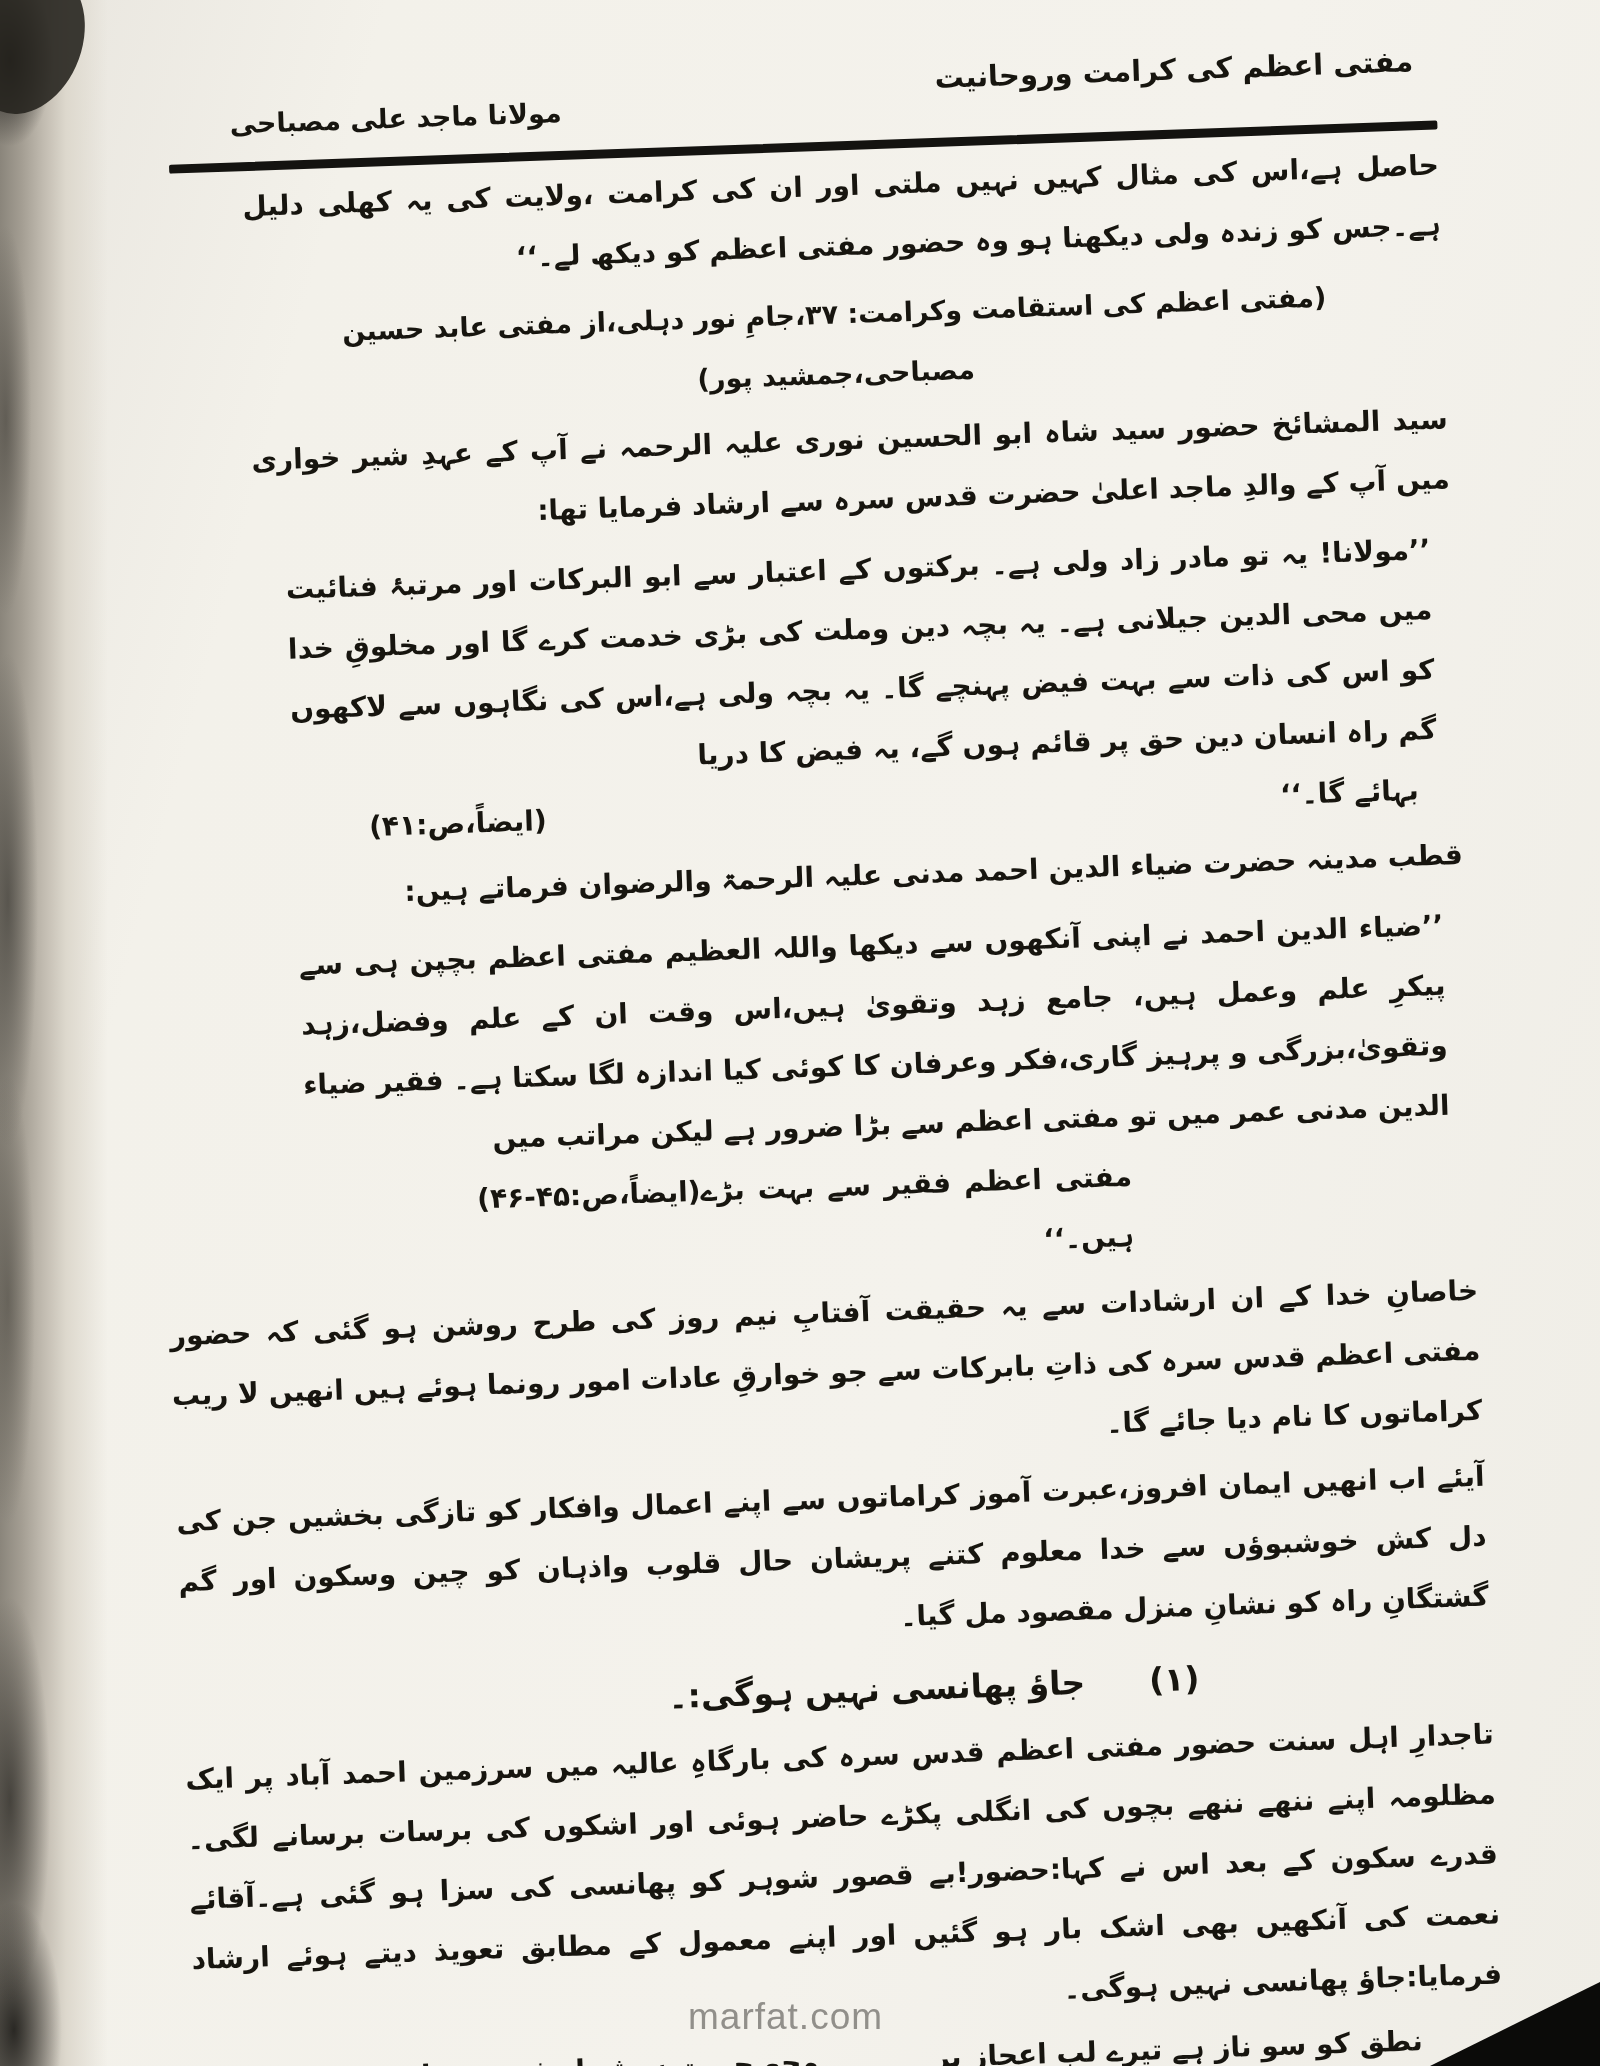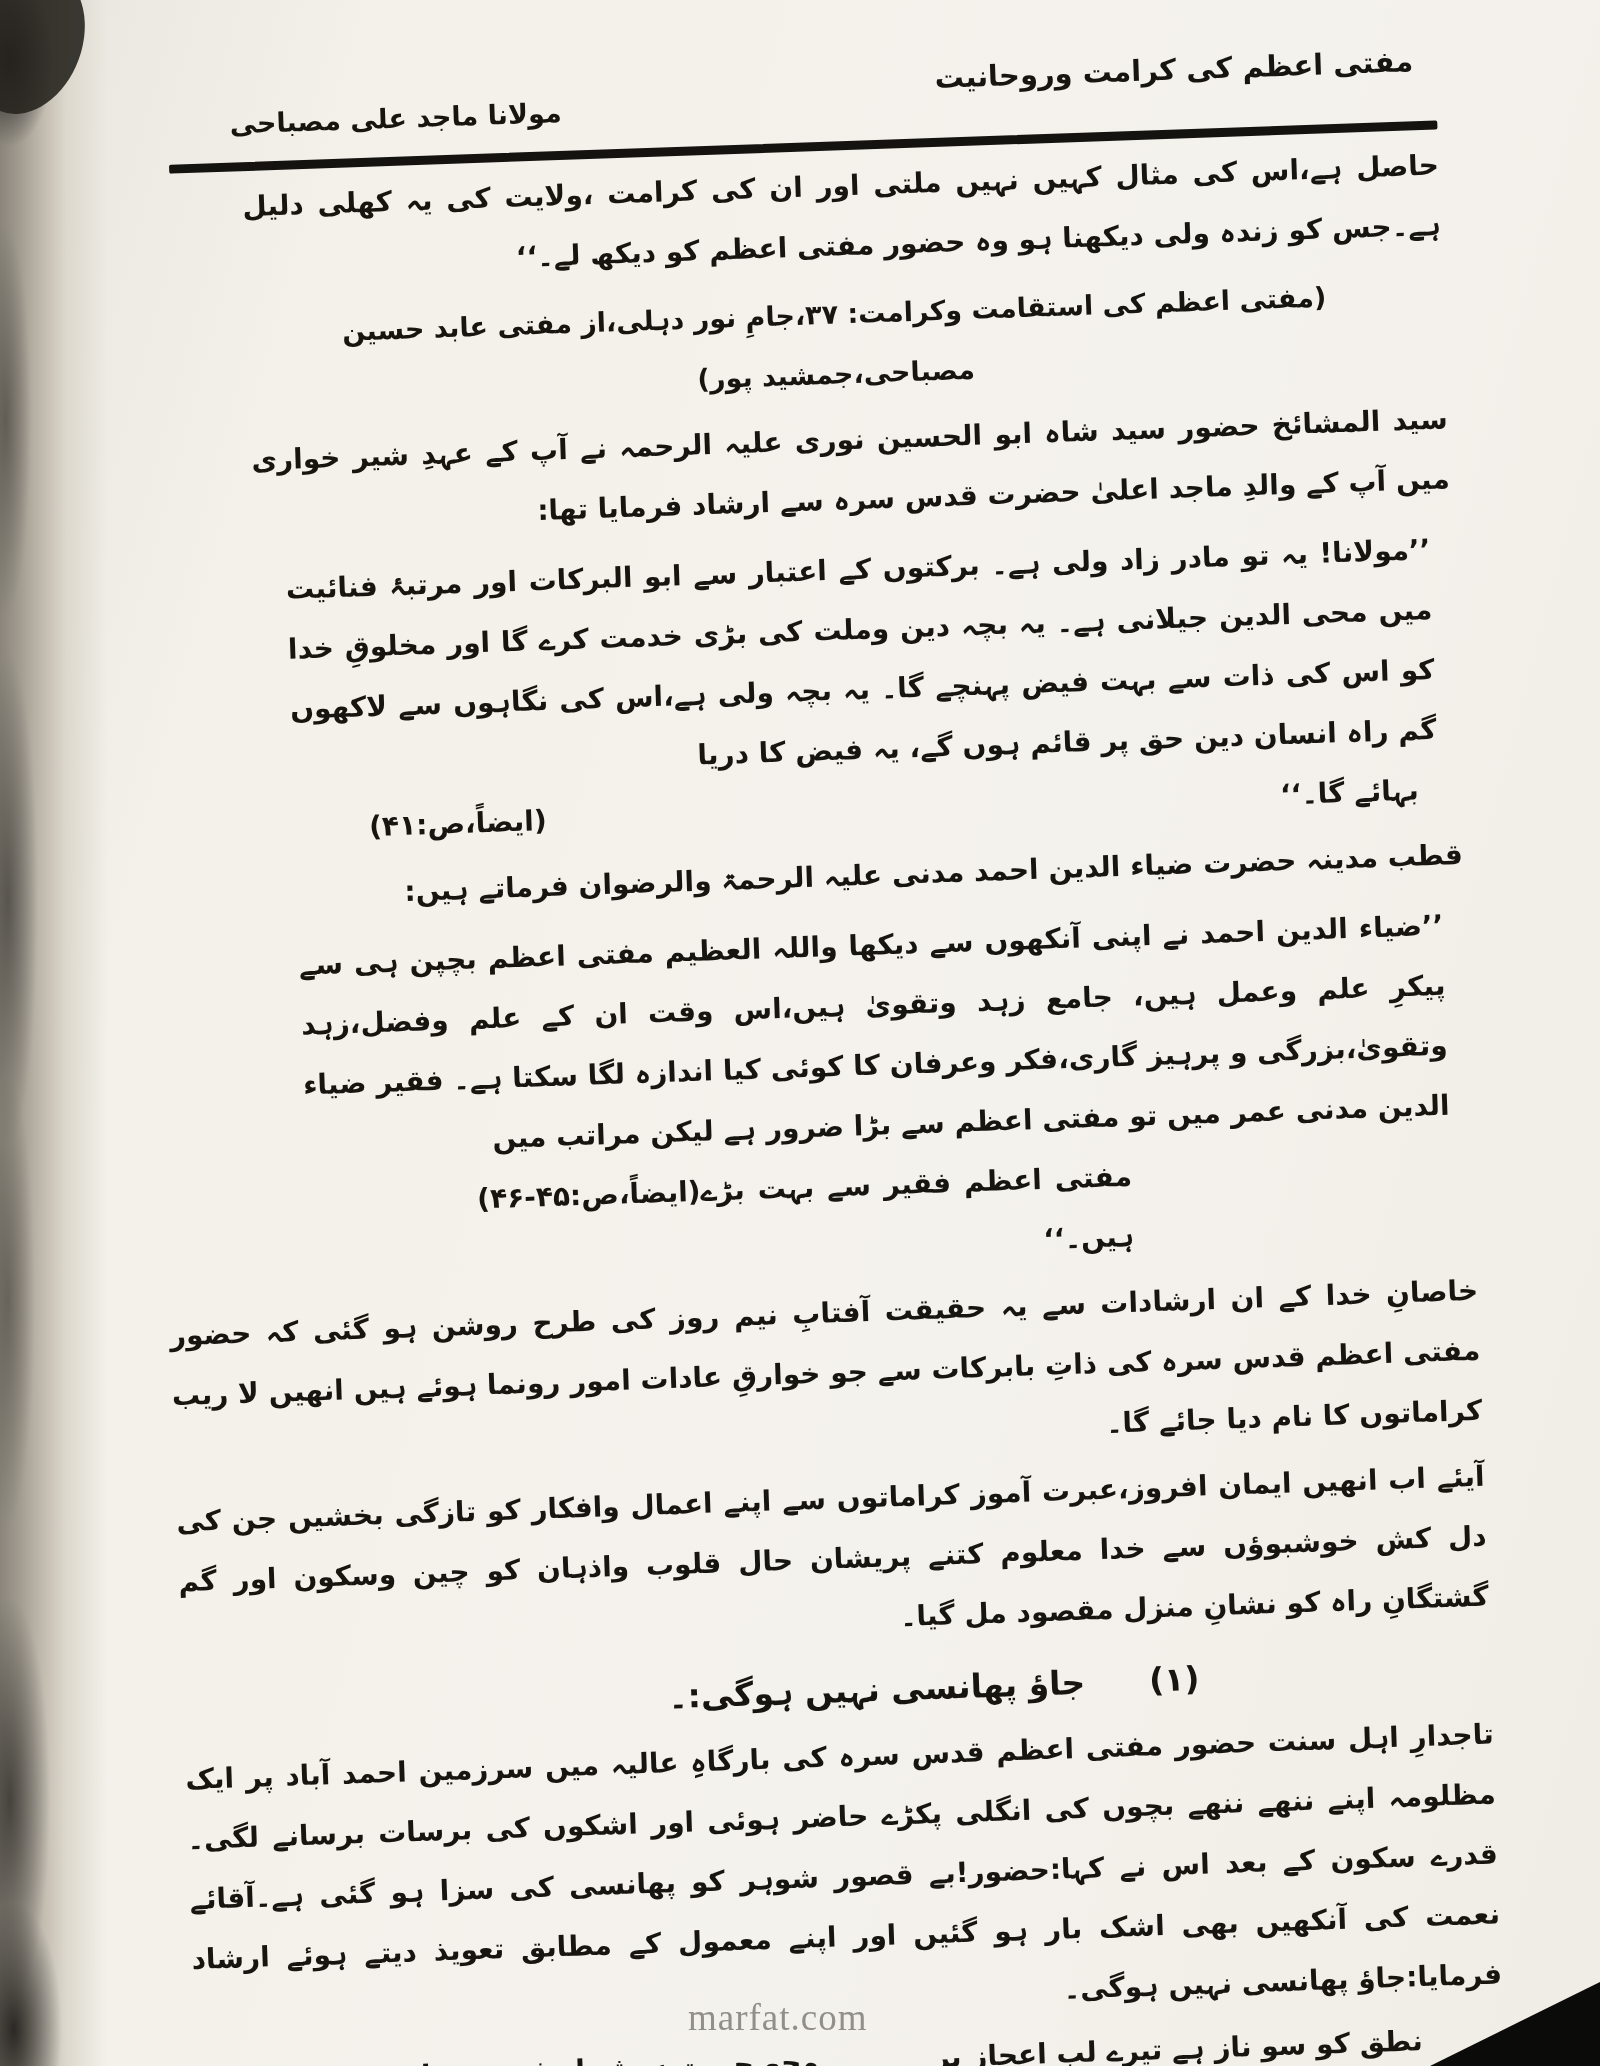--- a/index.html
+++ b/index.html
@@ -56,21 +56,21 @@
   .q-row { display:flex; justify-content: space-between; align-items: baseline; }
   .q-row-1 { padding-right: 170px; padding-left: 255px; }
   .q-row-2 { padding-right: 470px; padding-left: 350px; }
   .sec-heading { display:flex; gap: 64px; align-items: baseline;
                  padding-right: 420px; margin-top: 12px;
                  font-size: 33px; font-weight: 700; }
   .verse { display:flex; justify-content:center; gap: 115px;
            font-weight: 700; margin-top: 4px; white-space: nowrap; }
   .watermark {
     position:absolute; left: 688px; top: 1996px;
-    font-family: Liberation Serif, serif;
+    font-family: Liberation Sans, sans-serif;
     font-size: 37px; color: #918f8a; letter-spacing: 1px; direction: ltr;
   }
 </style>
 </head>
 <body>
 
 <div class="page">
 
   <div class="edge-band"></div>
   <div class="corner-blob"></div>

